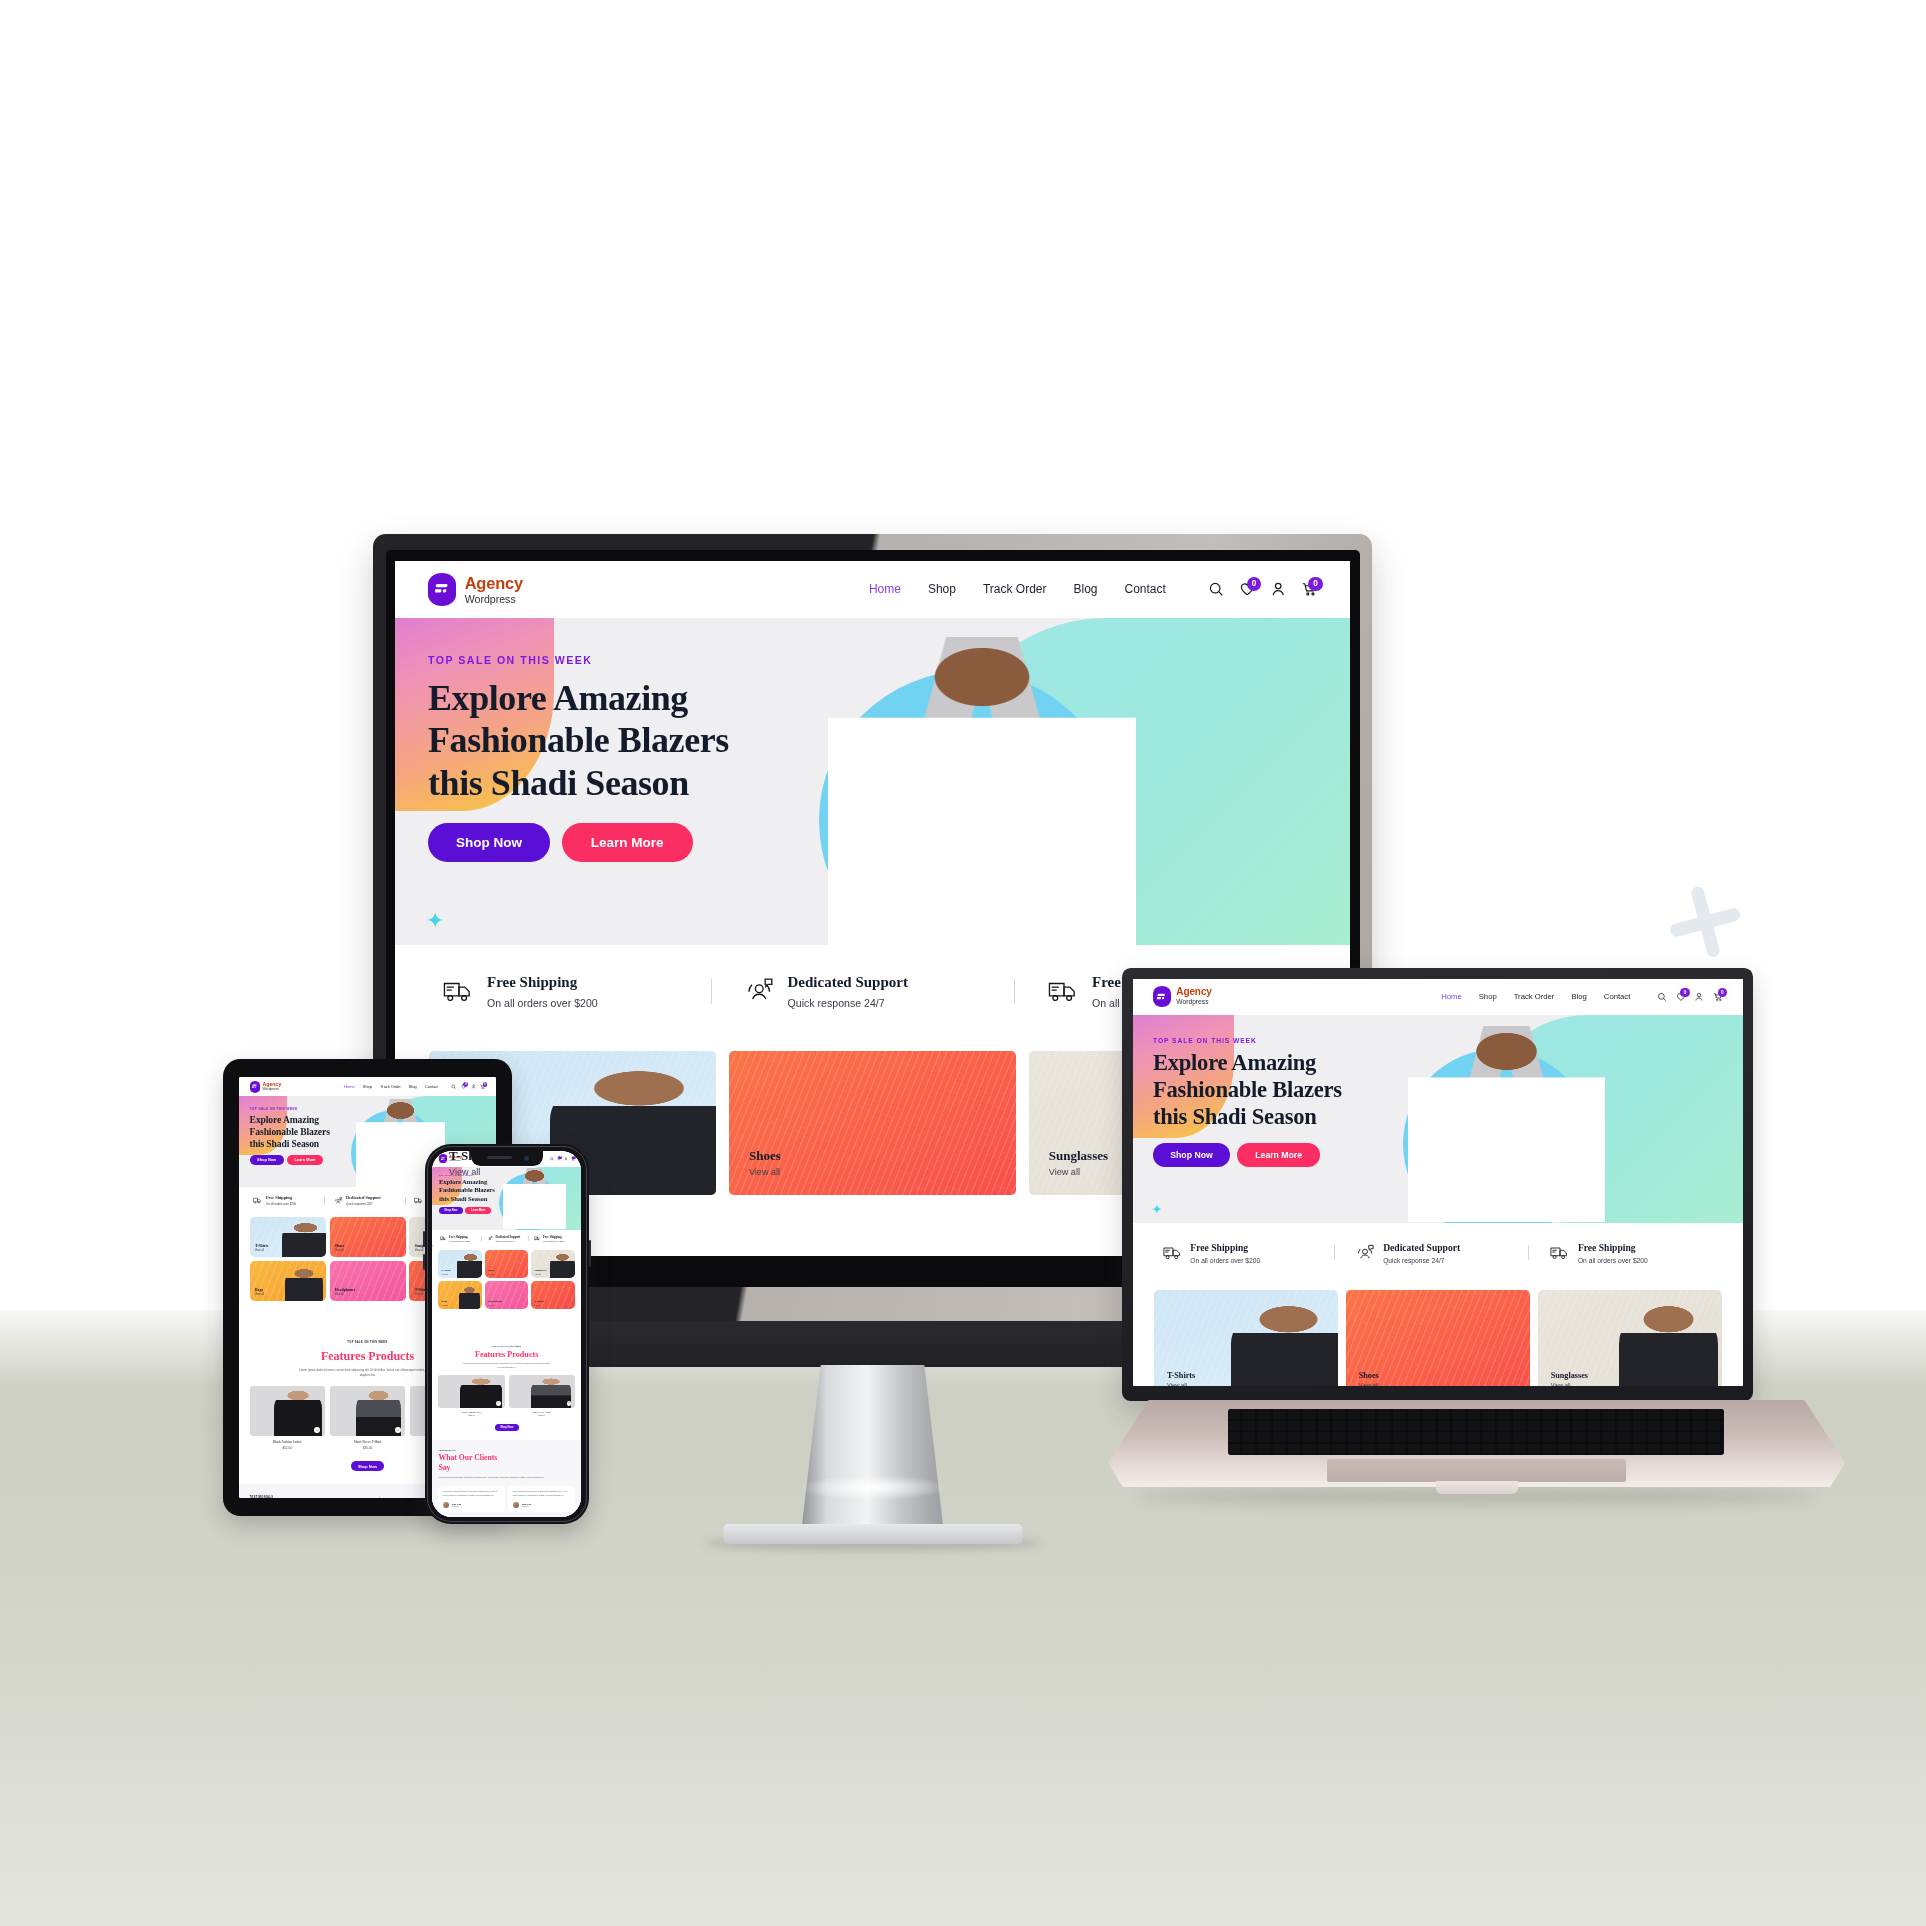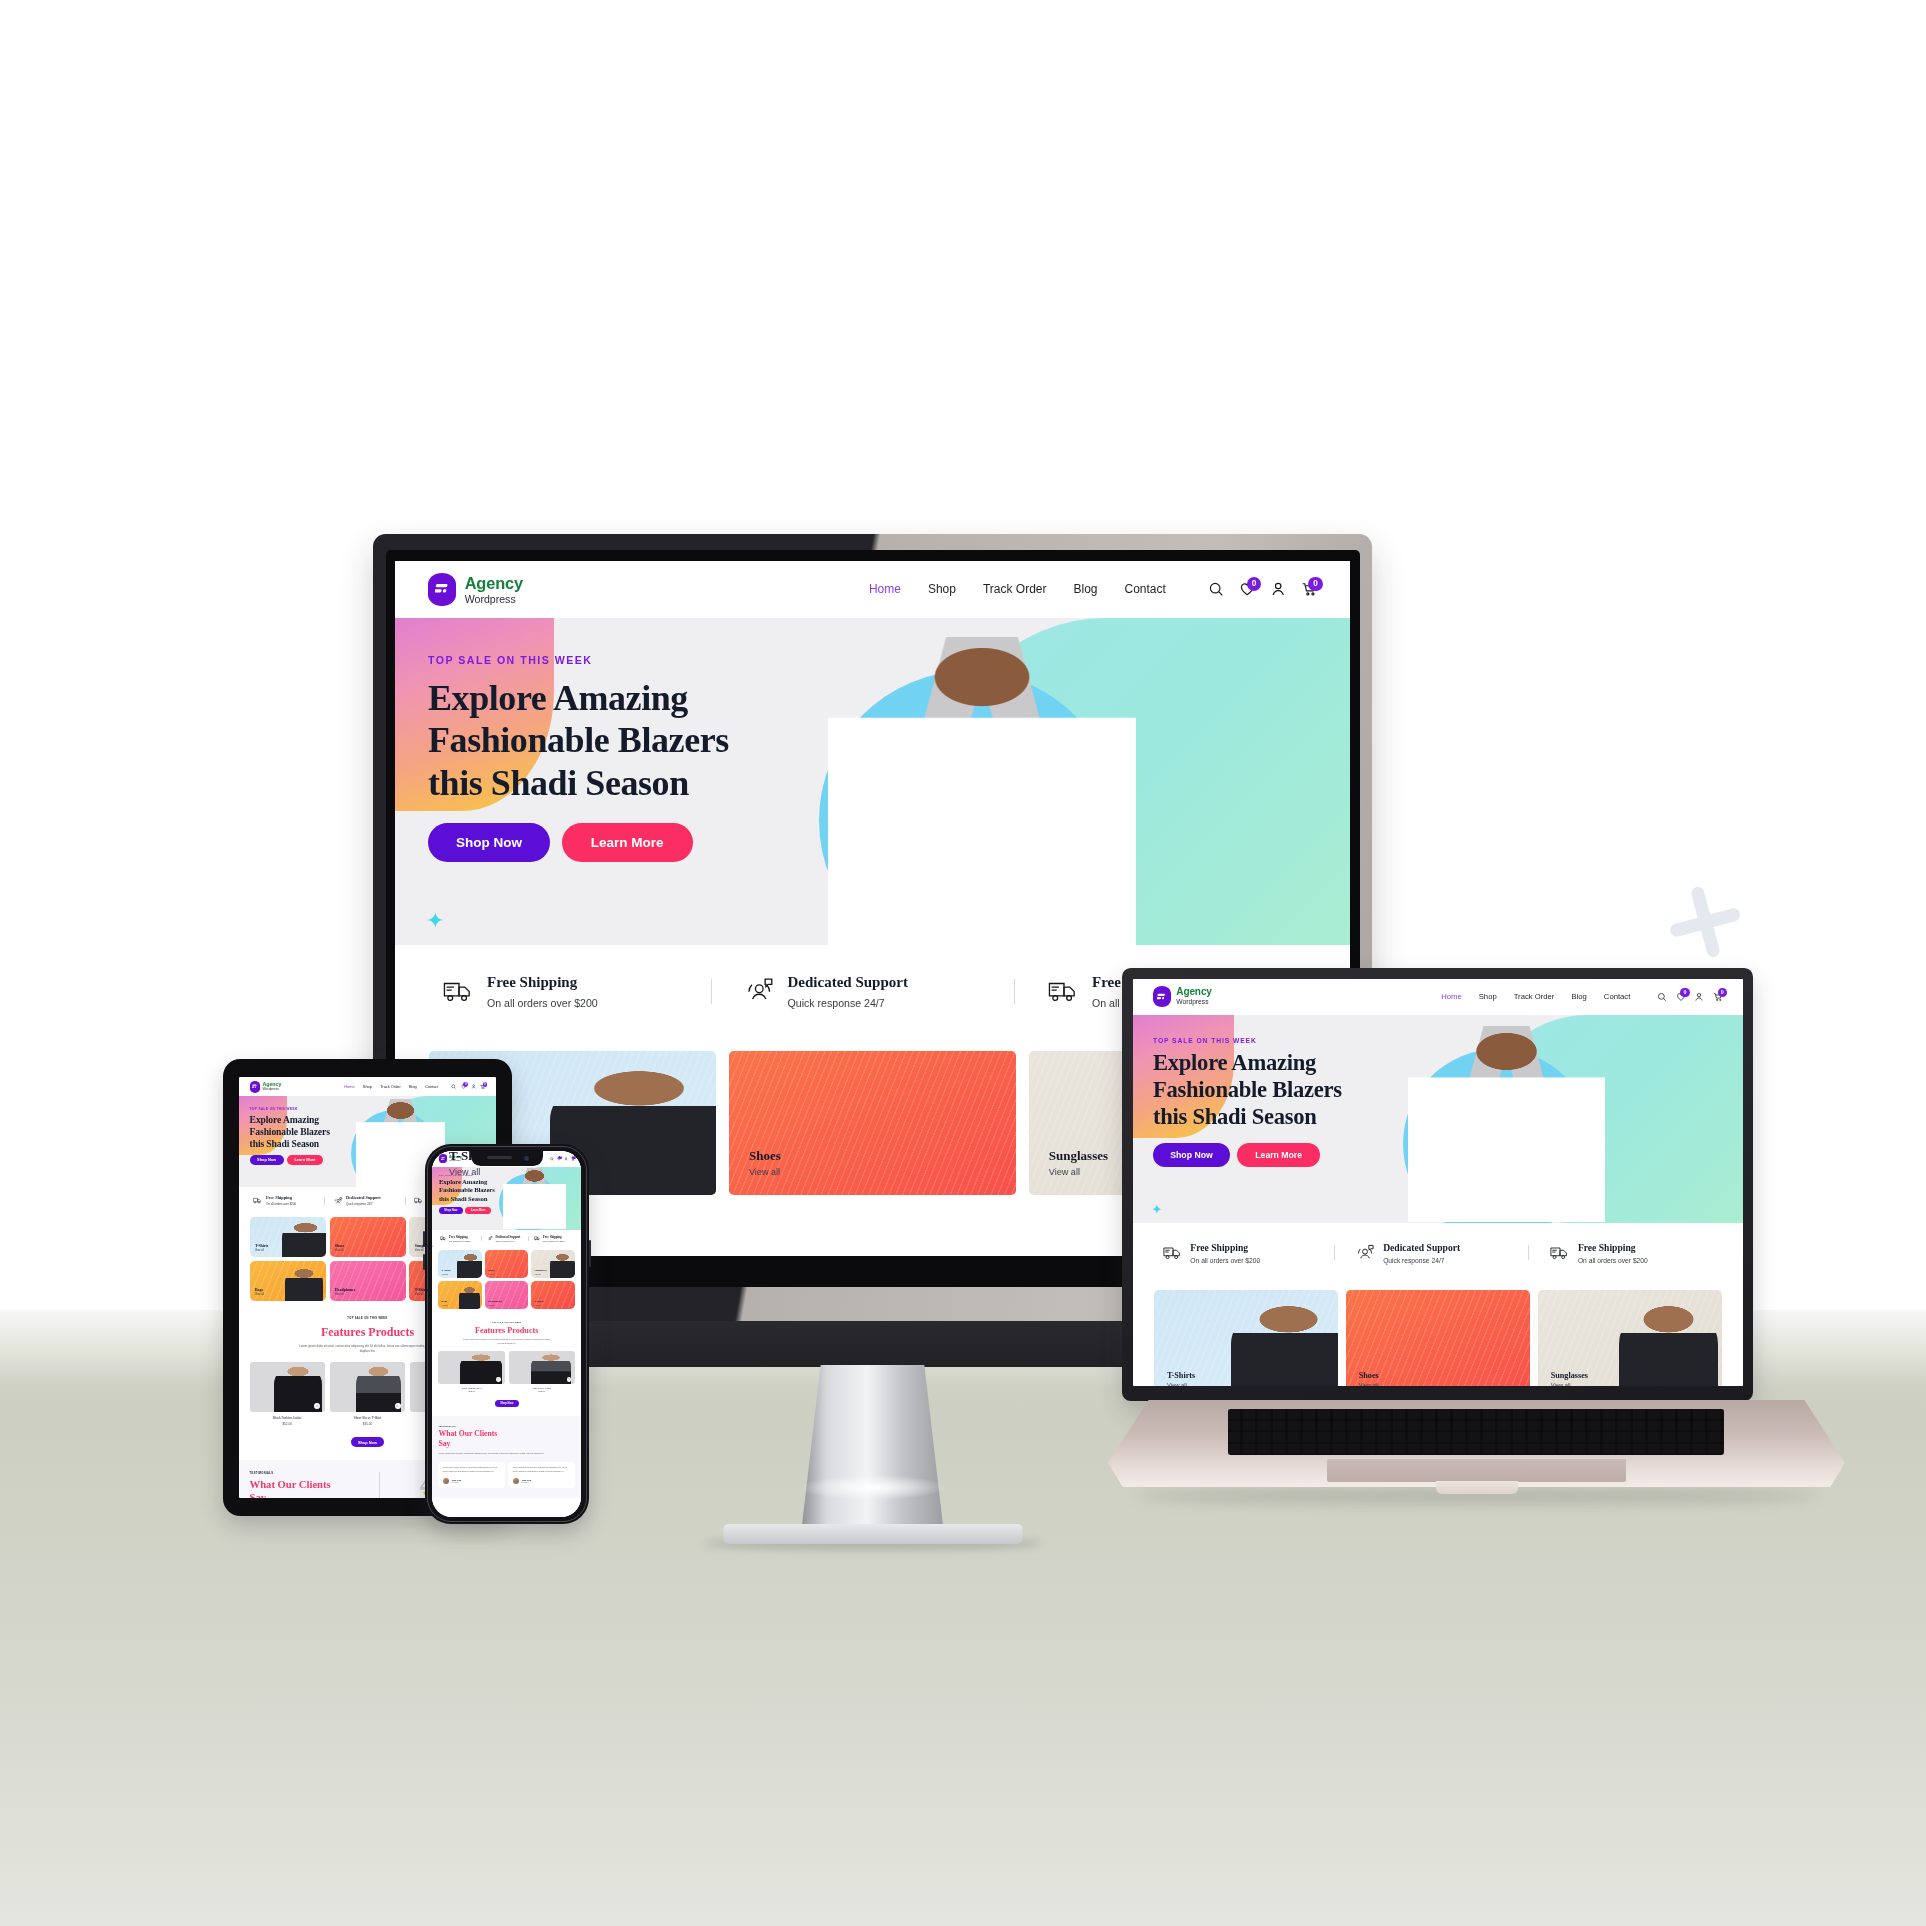--- a/index.html
+++ b/index.html
@@ -32,21 +32,21 @@
   
   .site{position:absolute;inset:0;background:#fff;overflow:hidden;}
   .site-header{display:flex;align-items:center;background:#fff;}
   .brand{display:flex;align-items:center;}
   .brand-mark{
     background:#6A0DD6;border-radius:50% / 34%;
     display:flex;align-items:center;justify-content:center;flex:none;
   }
   .brand-mark svg{display:block;}
   .brand-text{display:flex;flex-direction:column;line-height:1;}
-  .brand-name{font-weight:700;color:#15803d;letter-spacing:-0.01em;}
+  .brand-name{font-weight:700;color:#c2410c;letter-spacing:-0.01em;}
   .brand-sub{color:#2c2e3a;font-weight:400;}
   .nav{display:flex;align-items:center;margin-left:auto;}
   .nav a{color:#1d1f2b;text-decoration:none;white-space:nowrap;}
   .nav a.active{color:#8A3FE8;}
   .nav-icons{display:flex;align-items:center;}
   .nav-ico{position:relative;display:flex;align-items:center;justify-content:center;}
   .nav-ico svg{display:block;}
   .badge{
     position:absolute;background:#7A1BE0;color:#fff;border-radius:50%;
     display:flex;align-items:center;justify-content:center;font-weight:700;line-height:1;
@@ -94,21 +94,21 @@
 
   
   .cats{display:flex;background:#fff;}
   .cat{position:relative;border-radius:4.8px;overflow:hidden;flex:1;}
   .cat-label{position:absolute;left:7%;bottom:12%;z-index:3;}
   .cat-name{font-family:"Liberation Serif",serif;font-weight:700;color:#15192a;}
   .cat-view{color:#3b3e4c;}
   .cat-img{position:absolute;inset:0;}
 
   
-  .section{background:#fff;text-align:center;}
+  .section{background:#fff;text-align:center;margin-top:24px;}
   .sec-eyebrow{color:#141c2b;font-weight:700;letter-spacing:.14em;text-transform:uppercase;}
   .sec-title{font-family:"Liberation Serif",serif;font-weight:700;color:#F8376B;}
   .sec-lead{color:#5a5d6c;}
   .prod-row{display:flex;}
   .prod{flex:1;}
   .prod-img{background:#d9d9db;border-radius:2.9px;position:relative;overflow:hidden;}
   .prod-fav{position:absolute;right:6%;bottom:7%;background:#fff;border-radius:50%;
             display:flex;align-items:center;justify-content:center;}
   .prod-name{font-family:"Liberation Serif",serif;color:#1b1f30;}
   .prod-price{color:#4a4d5c;}

